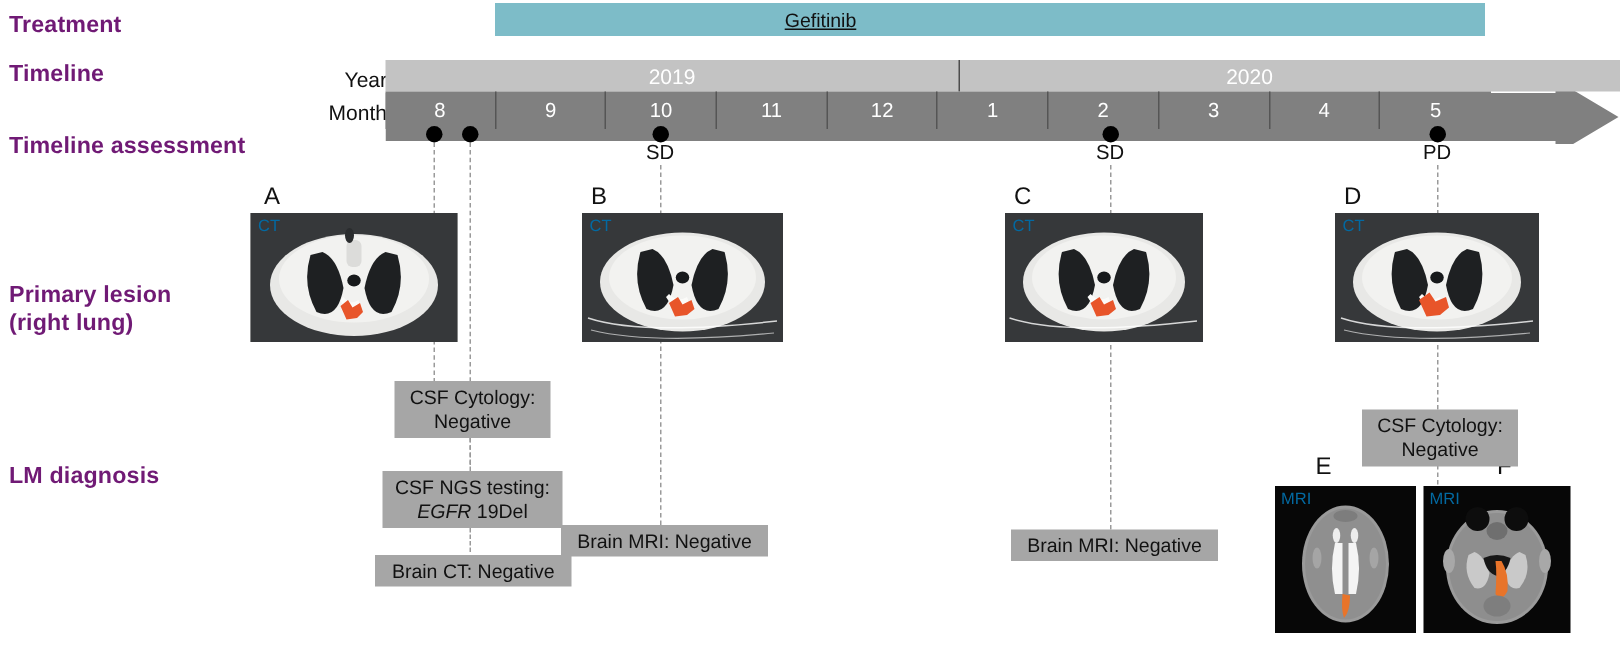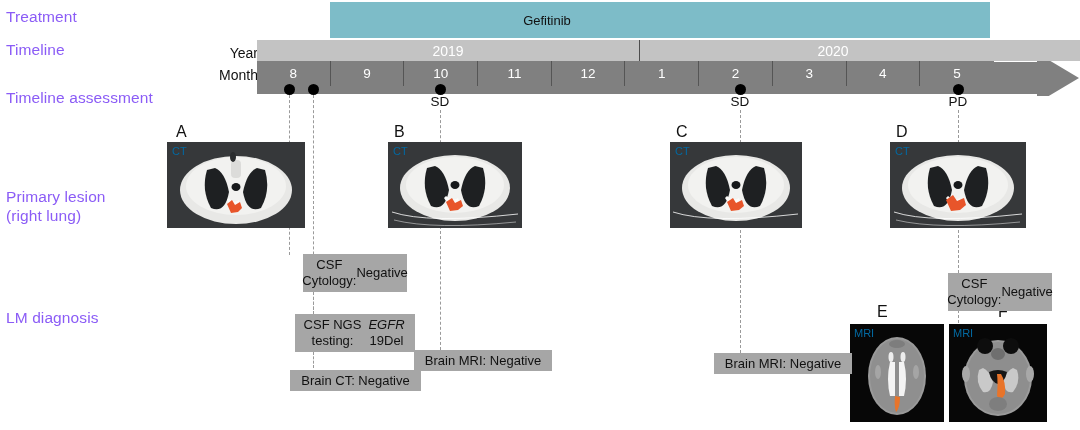--- a/index.html
+++ b/index.html
@@ -11,24 +11,25 @@
     color:#1a1a1a;
     position:relative;
     overflow:hidden;
     -webkit-font-smoothing:antialiased;
   }
 
   
   .row-label {
     position:absolute;
     font-size:15.5px;
-    color:#8b5cf6;
+    color:#701a75;
     line-height:1.22;
     white-space:pre-line;
     letter-spacing:0.1px;
+    font-weight:bold;
   }
 
   
   #treatment-layer { position:absolute; left:0; top:0; width:1080px; height:40px; }
   .chemo-box {
     position:absolute;
     background:#ffffff;
     border:2px solid #7db8c4;
     display:flex; flex-direction:column;
     align-items:center; justify-content:center;
@@ -125,41 +126,40 @@
     z-index:4;
     font-family:"Liberation Sans", sans-serif;
   }
 
   
   .gbox {
     position:absolute;
     background:#a6a6a6;
     color:#111;
     font-size:13px;
-    display:flex; flex-direction:row;
+    display:flex; flex-direction:column;
     align-items:center; justify-content:center;
     line-height:1.22;
-    text-align:center;
+    text-align:left;
     padding:2px 6px;
-    margin-left:40px;
   }
   .gbox .ital { font-style:italic; }
 </style>
 </head>
 <body>
 
 <div class="row-label" style="left:6px; top:8px;">Treatment</div>
 <div class="row-label" style="left:6px; top:41px;">Timeline</div>
 <div class="row-label" style="left:6px; top:89px;">Timeline assessment</div>
 <div class="row-label" style="left:6px; top:168px;margin-top:20px;">Primary lesion
 (right lung)</div>
 <div class="row-label" style="left:6px; top:309px;">LM diagnosis</div>
 
 <div id="treatment-layer">
-  <div class="gefitinib-bar" style="left:330px; top:2px; width:660px; height:36px;">
+  <div class="gefitinib-bar" style="left:330px; top:2px; width:660px; height:22px;text-decoration:underline;">
     <span>Gefitinib</span>
   </div>
 </div>
 
 <div class="tl-side-label" style="left:168px; top:45px;">Year</div>
 <div class="tl-side-label" style="left:168px; top:67px;">Month</div>
 
 <svg class="arrow-svg" style="left:257px; top:60px;" width="823" height="36">
   <path d="M0,2 L780,2 L780,-7 L822,18 L780,43 L780,34 L0,34 Z" fill="#808080"></path>
 </svg>

